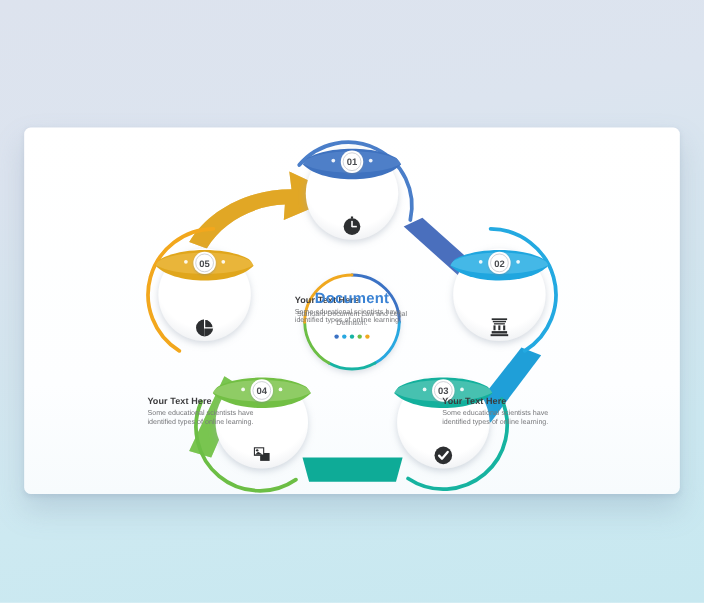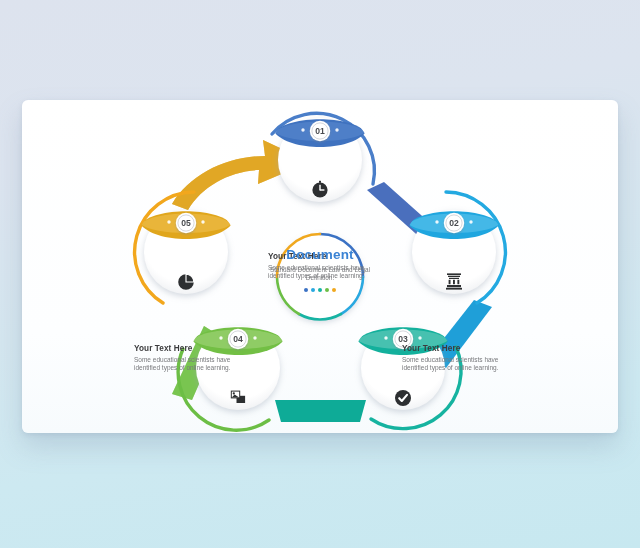--- a/index.html
+++ b/index.html
@@ -5,21 +5,21 @@
   html,body{margin:0;padding:0;}
   body{
     width:640px;height:548px;overflow:hidden;
     font-family:"Liberation Sans","DejaVu Sans",sans-serif;
     background:linear-gradient(170deg,#dde3ee 0%,#dce4ef 26%,#d4e6ef 52%,#cde9f1 74%,#c7e8f0 100%);
   }
   #stage{position:relative;width:640px;height:548px;}
 
   
   #card{
-    position:absolute;left:22px;top:100px;width:596px;height:333px;
+    position:absolute;left:22px;top:116px;width:596px;height:333px;
     background:linear-gradient(180deg,#ffffff 0%,#fdfeff 70%,#f7fbfd 100%);
     border-radius:6px;
     box-shadow:0 14px 26px rgba(120,140,165,.26), 0 2px 5px rgba(120,140,165,.18);
     overflow:hidden;
   }
   #art{position:absolute;left:0;top:0;width:596px;height:333px;}
   svg{display:block;}
 
   
   .bub-text{

